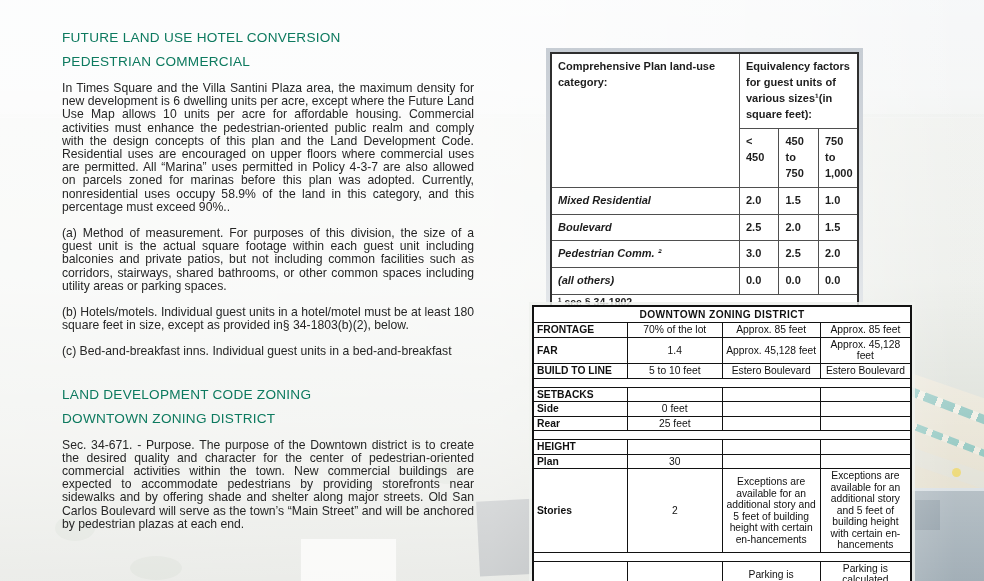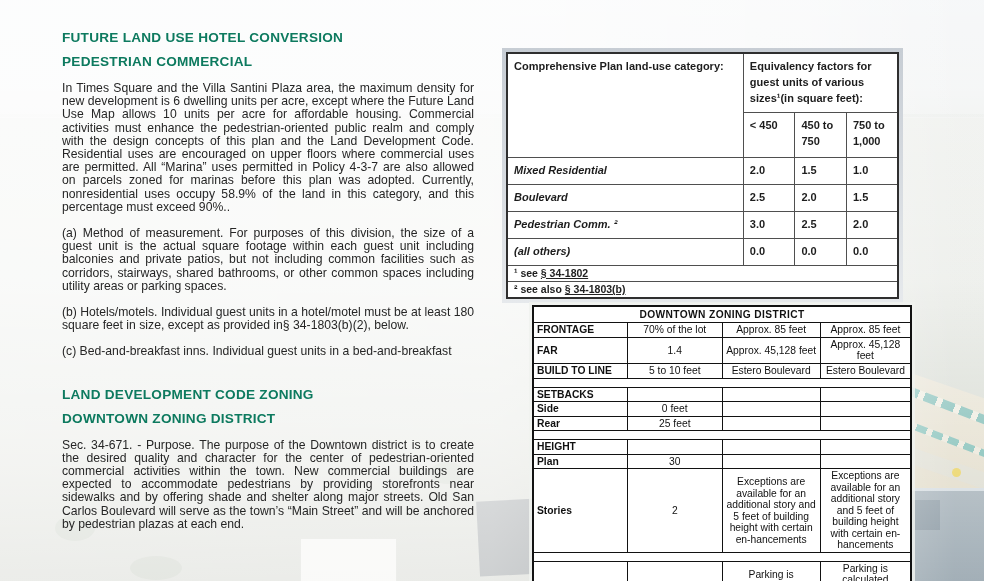--- a/index.html
+++ b/index.html
@@ -52,30 +52,30 @@
     background:
       linear-gradient(to right,
         rgba(255,255,255,0.72) 0%,rgba(255,255,255,0.70) 50%,
         rgba(255,255,255,0.45) 82%,rgba(255,255,255,0.04) 97%),
       linear-gradient(to bottom,
         rgba(255,255,255,0.85) 0%,rgba(255,255,255,0.72) 48%,
         rgba(255,255,255,0.38) 76%,rgba(255,255,255,0.08) 100%);}
 
   
   .left-col{position:absolute;left:62px;top:30px;width:412px;color:#262626;}
-  .left-col h1,.left-col h2{font-size:13.6px;font-weight:bold;color:#0d7a5f;
+  .left-col h1,.left-col h2{font-size:13.6px;font-weight:normal;color:#0d7a5f;
       letter-spacing:.25px;margin:0;}
   .left-col h2{margin-top:9px;}
   .left-col p{font-size:12.2px;line-height:13.2px;margin:13px 0 0 0;
       text-align:justify;}
   .left-col p.single{text-align:left;}
   .gap-big{margin-top:28px !important;}
 
   
-  .equiv-wrap{position:absolute;left:502px;top:48px;width:401px;box-sizing:border-box;
+  .equiv-wrap{position:absolute;left:546px;top:48px;width:317px;box-sizing:border-box;
       background:linear-gradient(#c7cdd4,#e6e9ec);padding:4px;}
   table.equiv{width:100%;border-collapse:collapse;background:#fff;
       border:2px solid #2f2f2f;table-layout:fixed;}
   table.equiv td{border:1px solid #4f4f4f;padding:5px 6px;font-size:11px;
       font-weight:600;color:#1d1d1d;vertical-align:top;line-height:1.45;}
   table.equiv .hdr{font-weight:700;}
   table.equiv .eq-cat{text-align:left;font-style:italic;}
   table.equiv .eq-val{text-align:left;height:15px;}
   table.equiv .sub{height:34px;}
   table.equiv .cat-hdr{height:40px;}

